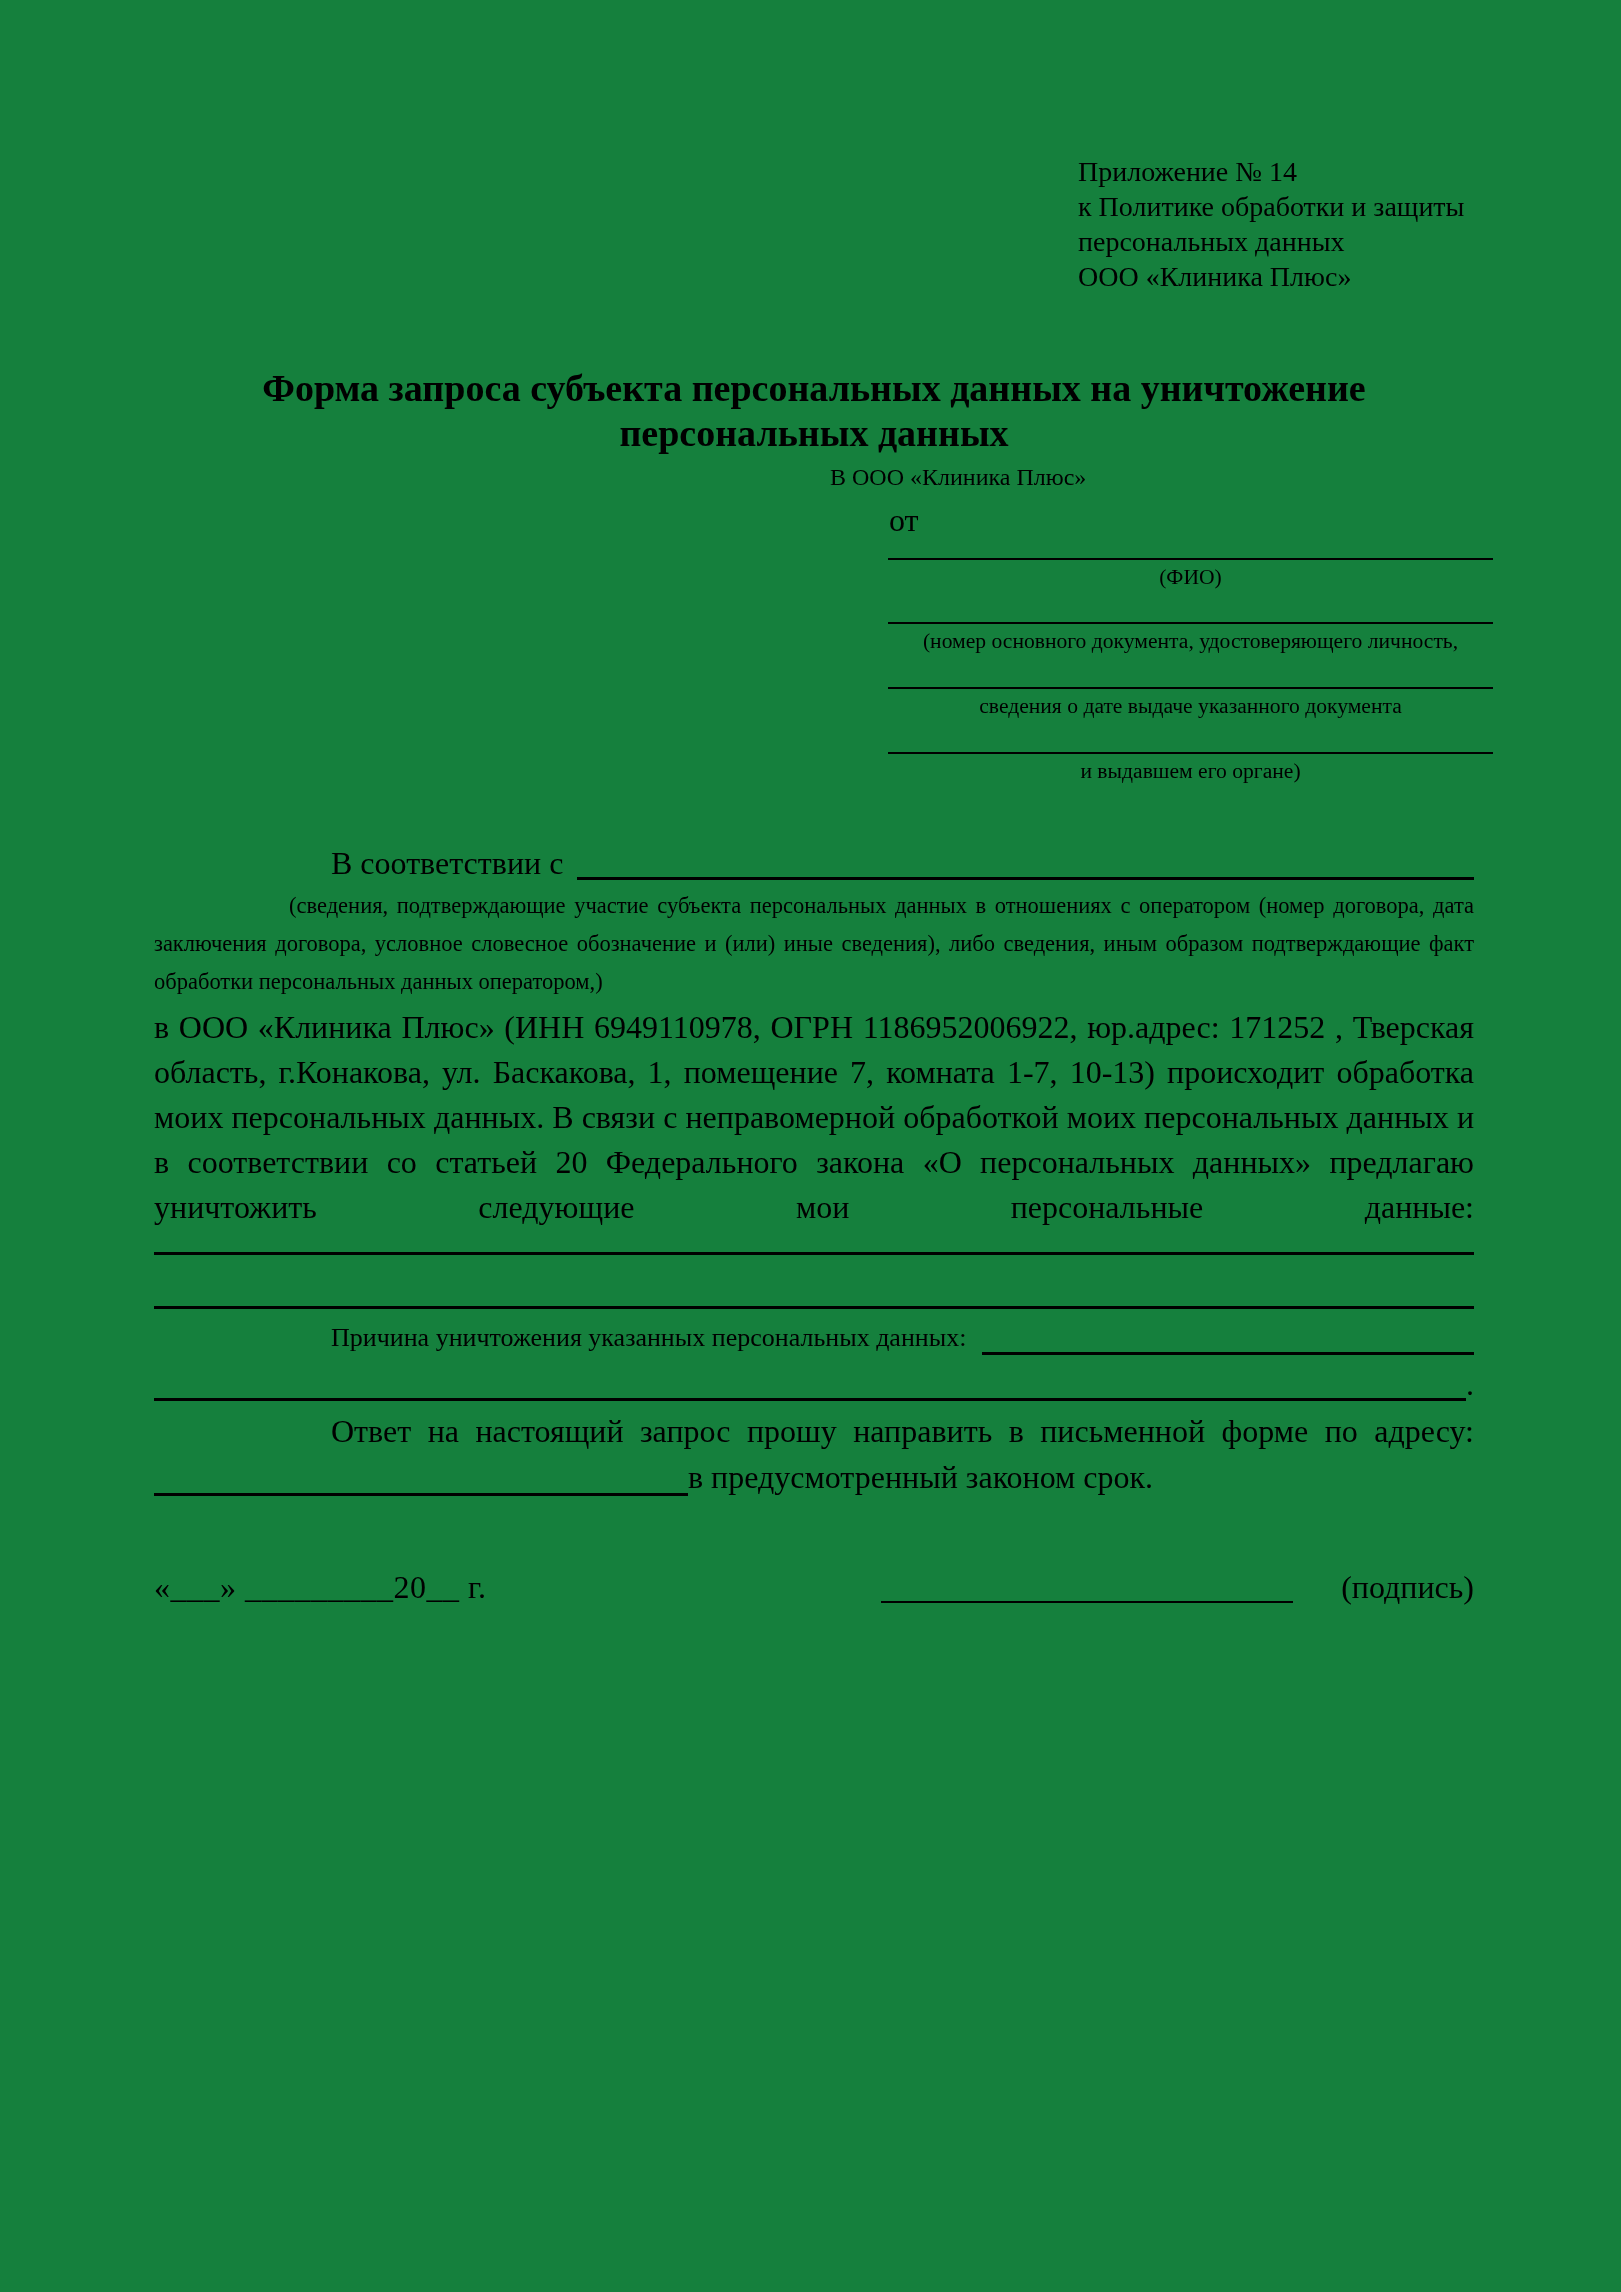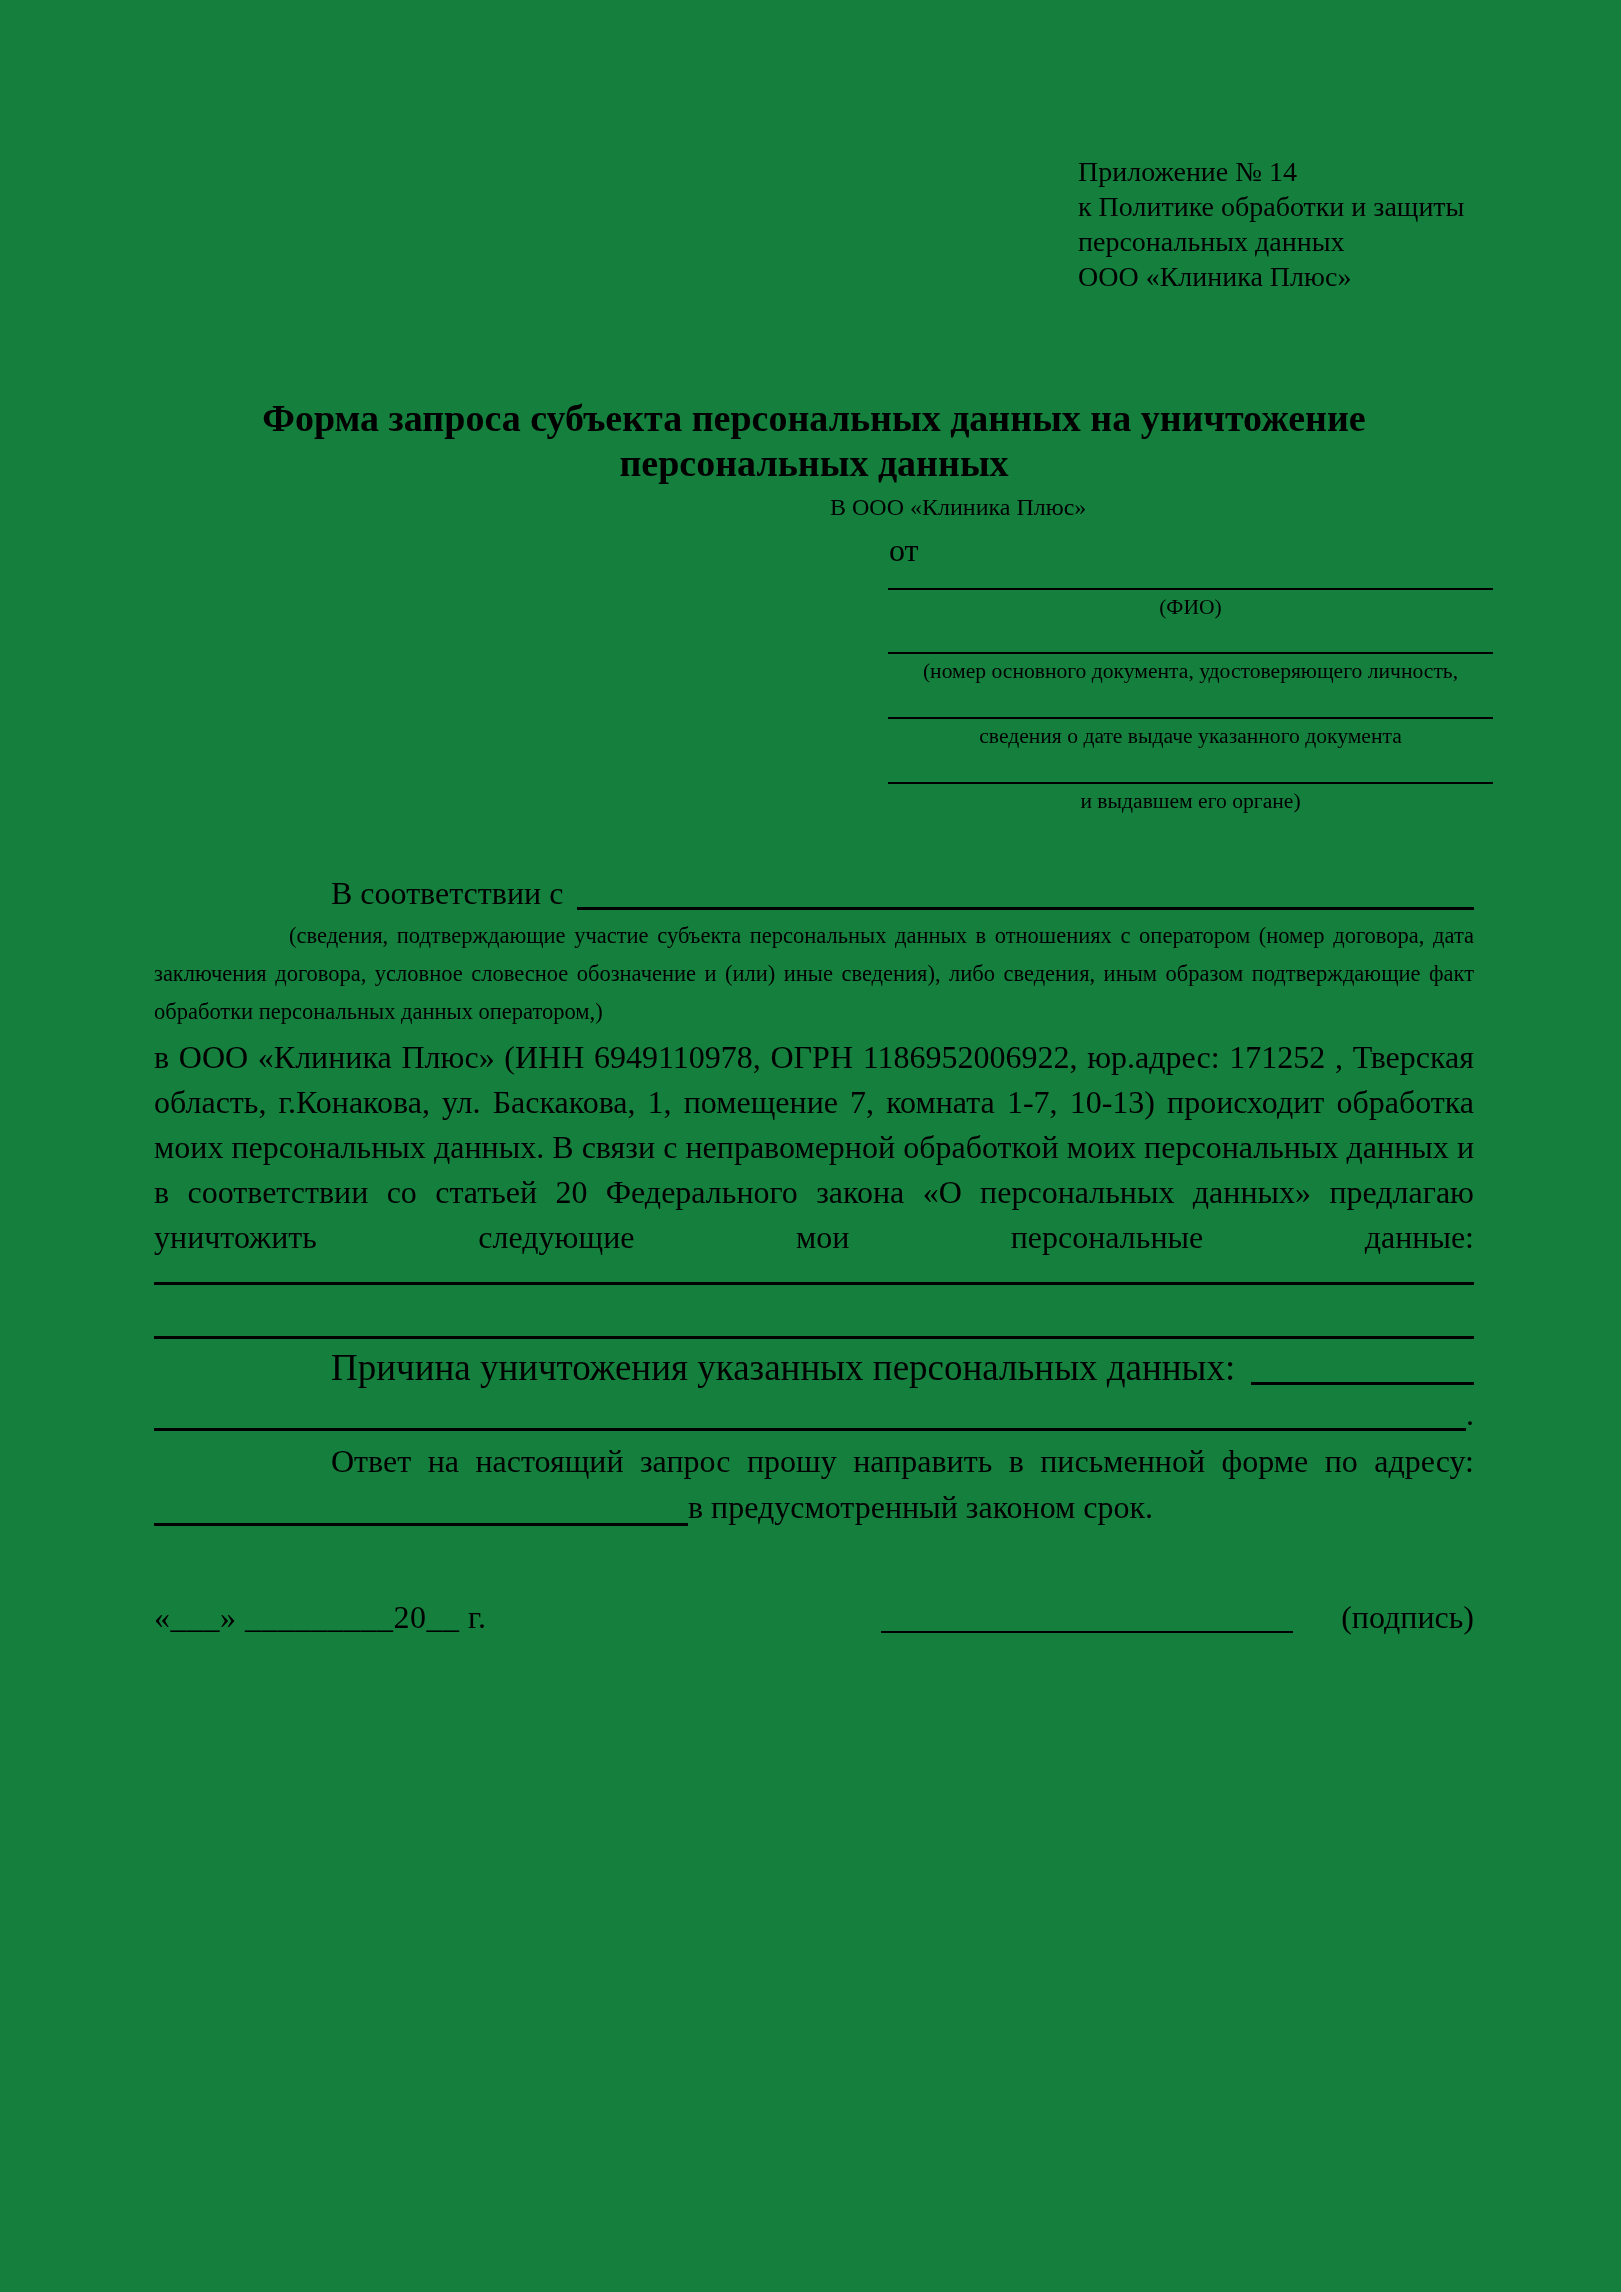--- a/index.html
+++ b/index.html
@@ -17,21 +17,21 @@
   }
   
   .annex{
     margin-left:924px;
     font-size:28px;
     line-height:35px;
     white-space:nowrap;
   }
   
   .title{
-    margin-top:102px;
+    margin-top:72px;
     font-size:38px;
     font-weight:bold;
     text-align:center;
     line-height:45px;
   }
   .recipient{
     margin-top:0px;
     margin-left:676px;
     font-size:24px;
     line-height:43px;
@@ -91,21 +91,21 @@
   .blank-line-a{
     height:21.6px;
     border-bottom:3.9px solid #000;
   }
   .blank-line-b{
     height:51px;
     border-bottom:3.9px solid #000;
   }
   .reason-row{
     display:flex;
-    font-size:37px;
+    font-size:26px;
     line-height:45px;
     margin-top:5.9px;
   }
   .reason-label{
     margin-left:177px;
     white-space:nowrap;
     padding-right:15.7px;
   }
   .close-row{
     display:flex;

